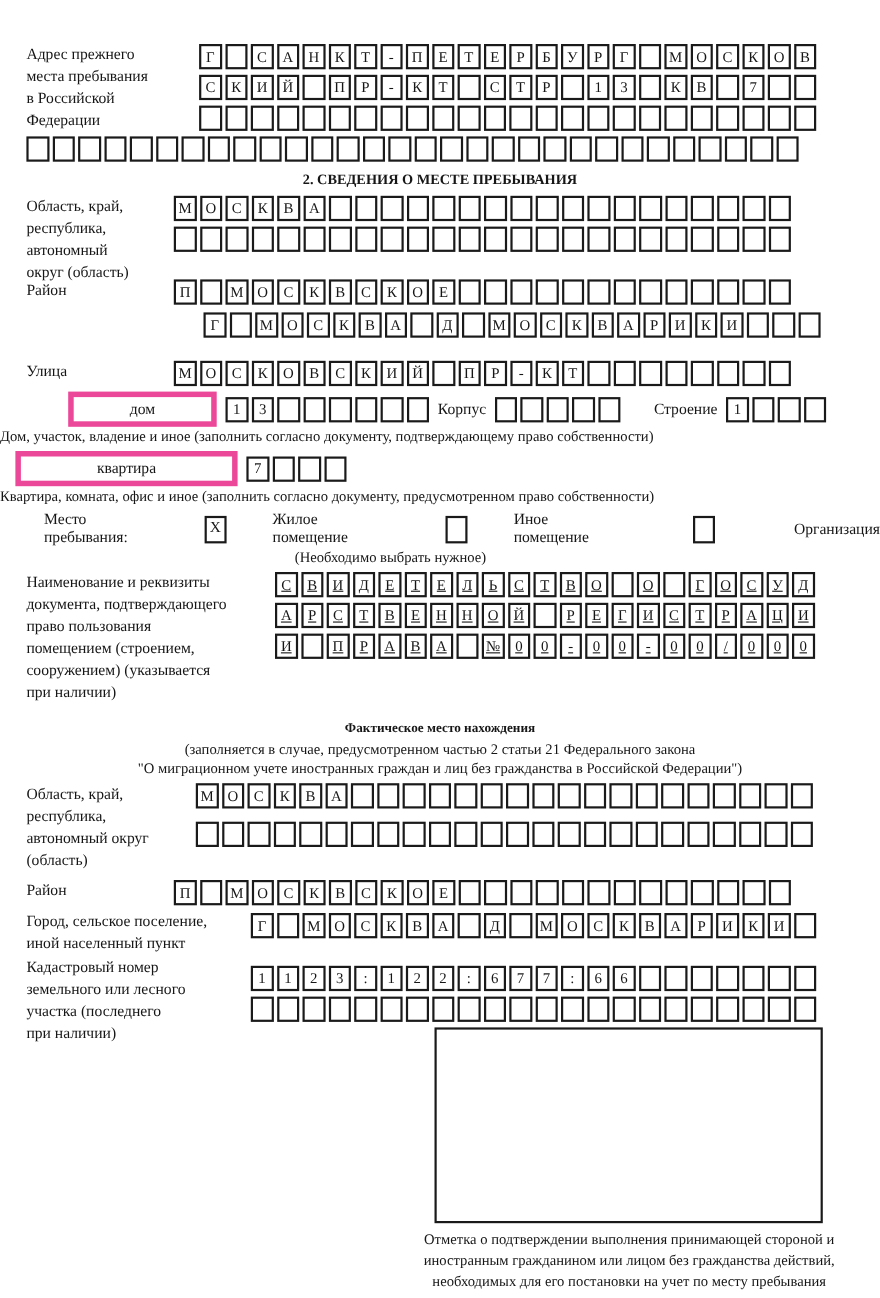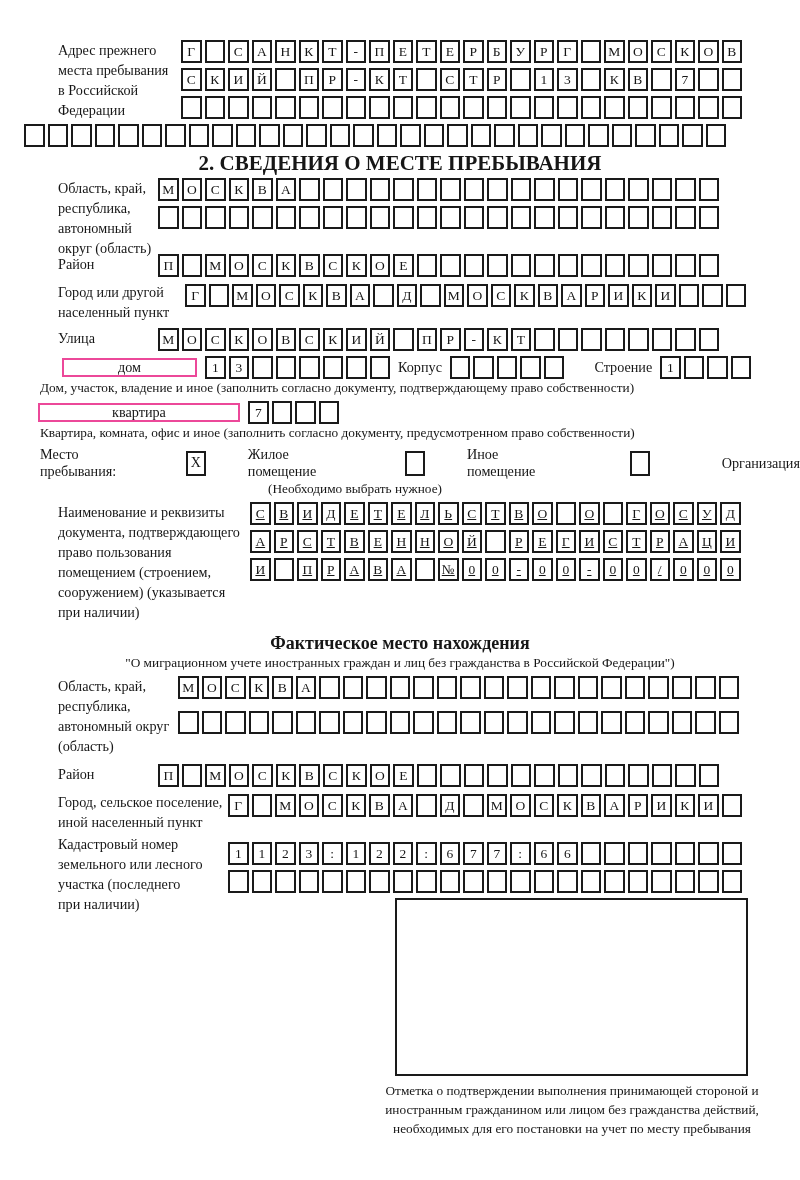--- a/index.html
+++ b/index.html
@@ -7,64 +7,64 @@
   body {
     width:800px; height:1180px;
     font-family:"Liberation Serif","DejaVu Serif",serif;
     color:#161616;
   }
   .page { position:relative; width:800px; height:1180px; overflow:hidden; padding-top:14px; }
 
   .header-note { text-align:right; padding-right:58px; font-size:14.5px; }
 
   .section { position:relative; }
-  .flabel { position:absolute; left:58px; top:0; font-size:14.2px; line-height:20px; white-space:nowrap; }
+  .flabel { position:absolute; left:24px; top:0; font-size:14.2px; line-height:20px; white-space:nowrap; }
 
   .crow { display:flex; gap:3px; margin-bottom:5px; }
   .cell {
     flex:0 0 auto; width:20.5px; height:23px;
     border:2px solid #1a1a1a;
     display:flex; align-items:center; justify-content:center;
     font-size:13.5px; line-height:1;
   }
 
   .ml-main  { margin-left:181px; }  
   .ml-wide  { margin-left:24px;  }  
   .ml-158   { margin-left:158px; }
   .ml-178   { margin-left:178px; }
   .ml-185   { margin-left:185px; }
   .ml-228   { margin-left:228px; }
   .ml-250   { margin-left:250px; }
 
   .note { font-size:13.3px; line-height:18px; }
   .note-center { text-align:center; }
-  .note-left { margin-left:40px; }
-
-  .sec-title { text-align:center; font-weight:bold; font-size:21px; line-height:22px; margin:2px 0 4px; }
-  .fact-title { text-align:center; font-weight:bold; font-size:18px; line-height:22px; margin-top:8px; }
+  .note-left { }
+
+  .sec-title { text-align:center; font-weight:bold; font-size:13px; line-height:22px; margin:2px 0 4px; }
+  .fact-title { text-align:center; font-weight:bold; font-size:12px; line-height:22px; margin-top:8px; }
 
   .s-prev { margin-top:26px; }
   .s-region  { min-height:76px; }
   .s-district{ min-height:28px; }
   .s-city    { min-height:46px; padding-top:2px; }
   .s-street  { min-height:28px;text-align:right; }
   .s-doc     { min-height:122px; margin-top:4px;text-decoration:underline; }
   .s-region3 { min-height:88px; }
   .s-region3 .crow { margin-bottom:12px; }
   .s-city3   { min-height:42px; padding-top:2px; }
   .s-cad     { padding-top:8px; }
 
   .inline-row { display:flex; align-items:center; gap:8px; }
   .wide-box {
-    flex:0 0 auto; height:19px; border:2px solid #ec4899;
+    flex:0 0 auto; height:32px; border:5px solid #ec4899;
     display:flex; align-items:center; justify-content:center;
     font-size:14.2px;
   }
   .wide-box.dom      { width:135px; margin-left:62px; }
-  .wide-box.kvartira { width:202px; margin-left:38px; }
+  .wide-box.kvartira { width:202px; margin-left:14px; }
   .cells-group { display:flex; gap:3px; }
   .small-label { font-size:14.2px; white-space:nowrap; }
   .ml10 { margin-left:22px; }
 
   .stay-row { display:flex; align-items:center; margin-left:40px; margin-top:4px;gap:28px; }
   .stay-label { font-size:14.2px; }
   .checkbox {
     flex:0 0 auto; width:20px; height:25px; border:2px solid #1a1a1a;
     display:flex; align-items:center; justify-content:center;
     font-size:14px;
@@ -288,24 +288,20 @@
         <span class="cell"></span>
         <span class="cell"></span>
         <span class="cell"></span>
         <span class="cell"></span>
         <span class="cell"></span>
         <span class="cell"></span>
       </div>
   </div>
 
   <div class="section s-city">
-    <div class="flabel">
-      <div>Город или другой</div>
-      <div>населенный пункт</div>
-    </div>
     <div class="crow ml-185">
         <span class="cell">Г</span>
         <span class="cell"></span>
         <span class="cell">М</span>
         <span class="cell">О</span>
         <span class="cell">С</span>
         <span class="cell">К</span>
         <span class="cell">В</span>
         <span class="cell">А</span>
         <span class="cell"></span>
@@ -483,20 +479,21 @@
         <span class="cell">0</span>
         <span class="cell">0</span>
         <span class="cell">/</span>
         <span class="cell">0</span>
         <span class="cell">0</span>
         <span class="cell">0</span>
       </div>
   </div>
 
   <div class="fact-title">Фактическое место нахождения</div>
+  <div class="note note-center">(заполняется в случае, предусмотренном частью 2 статьи 21 Федерального закона</div>
   <div class="note note-center">"О миграционном учете иностранных граждан и лиц без гражданства в Российской Федерации")</div>
 
   <div class="section s-region3" style="margin-top:4px;">
     <div class="flabel">
       <div>Область, край,</div>
       <div>республика,</div>
       <div>автономный округ</div>
       <div>(область)</div>
     </div>
     <div class="crow ml-178">

